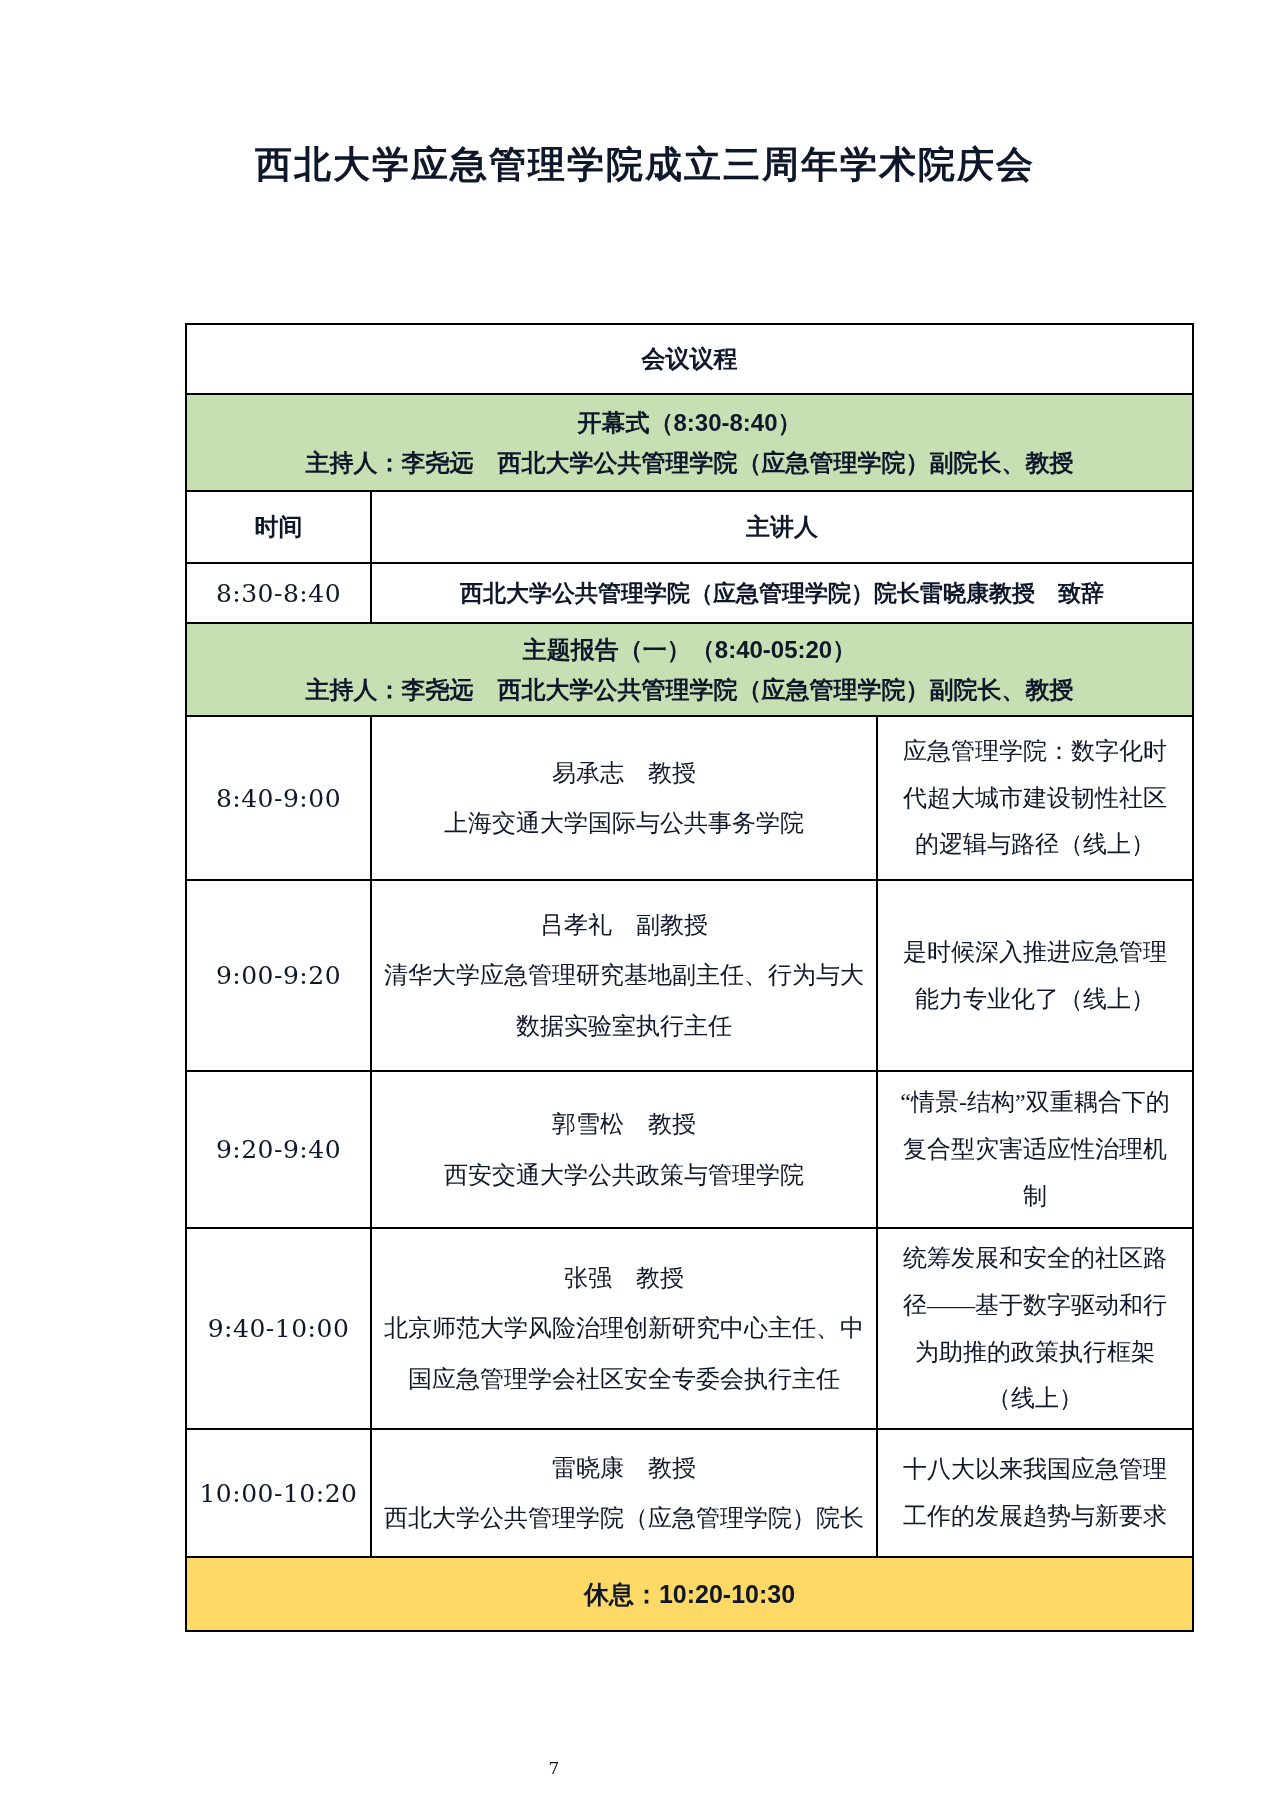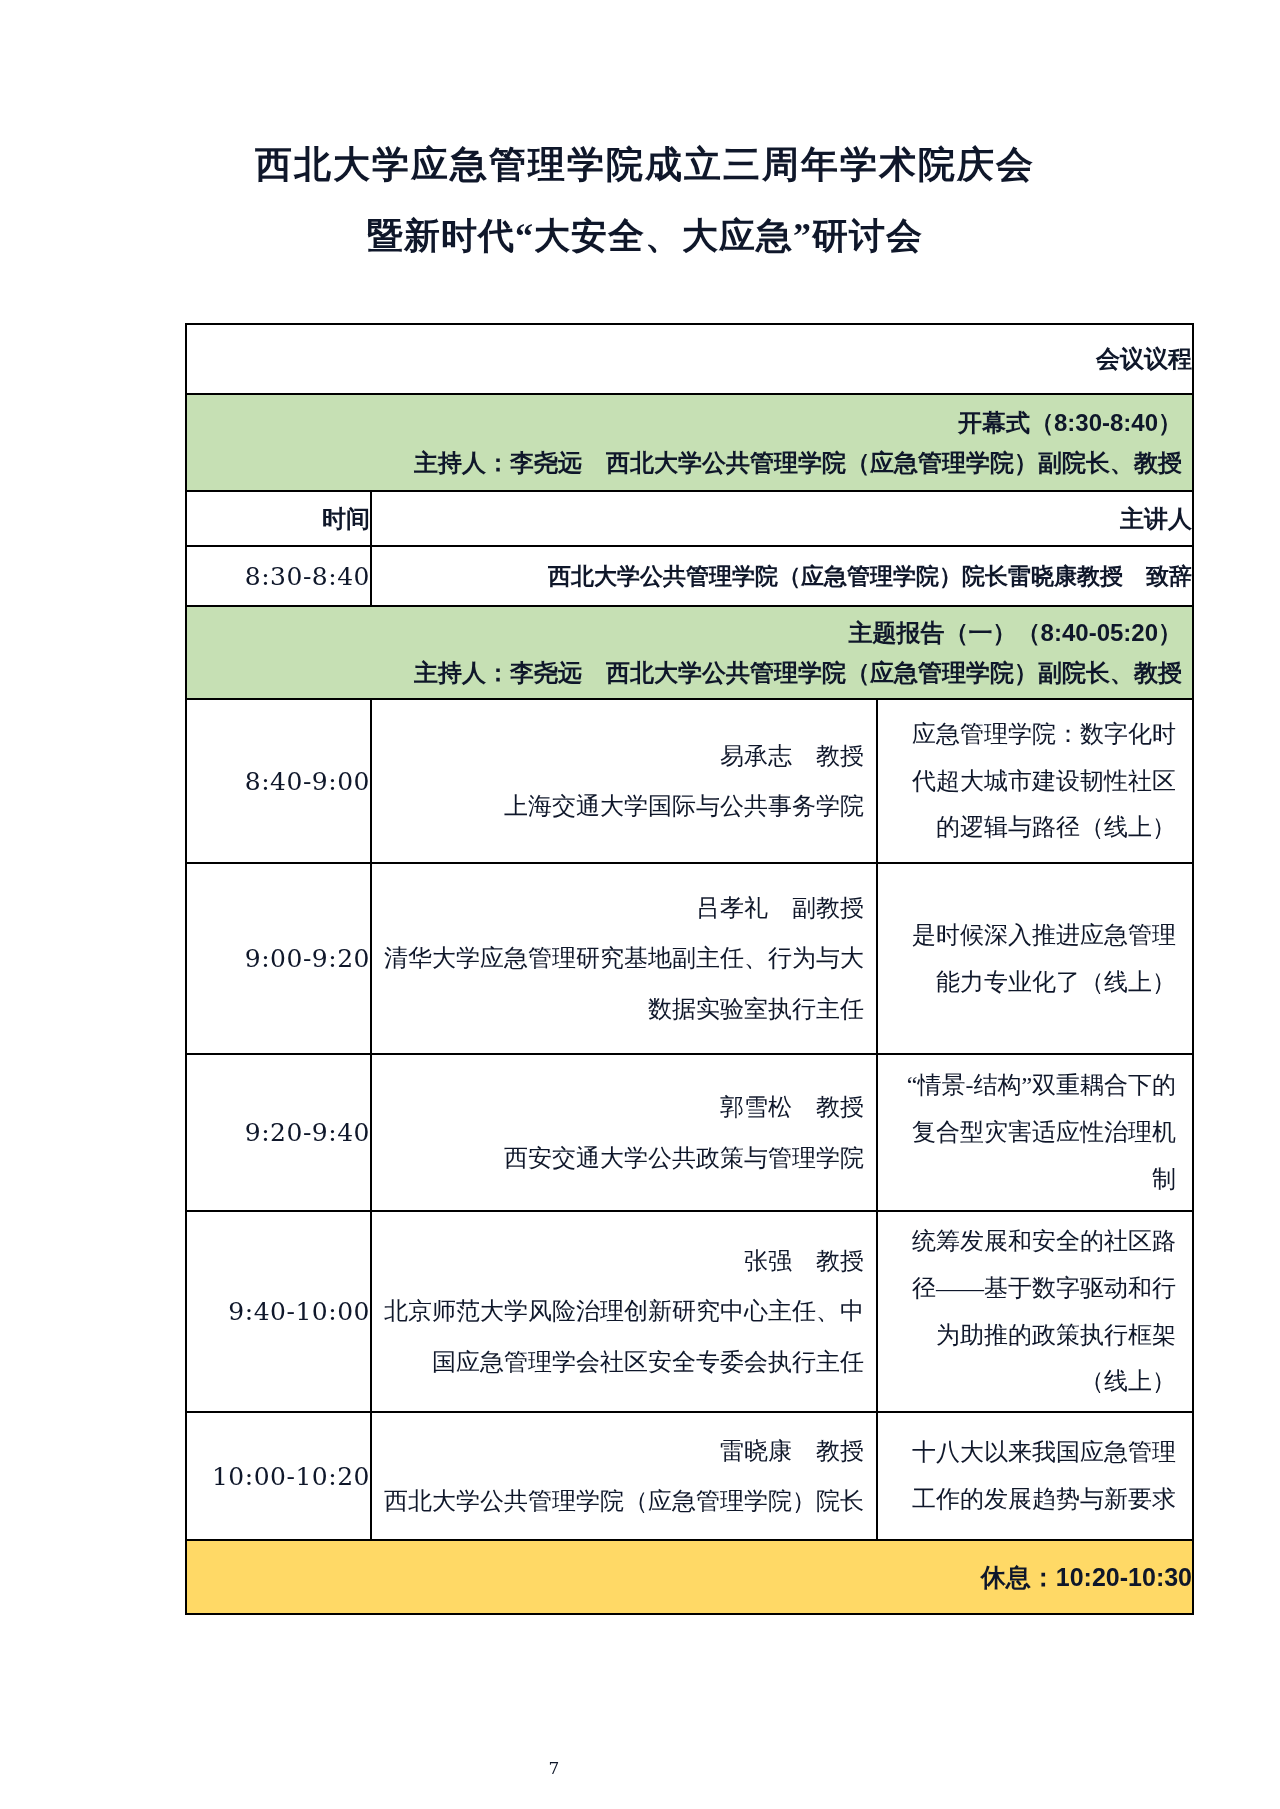--- a/index.html
+++ b/index.html
@@ -28,21 +28,21 @@
     position: absolute;
     left: 185px;
     top: 323px;
     width: 1007px;
     border-collapse: collapse;
     table-layout: fixed;
     border: 2px solid #000;
   }
   table.agenda td {
     border: 2px solid #000;
-    text-align: right;
+    text-align: center;
     vertical-align: middle;
     padding: 0;
     overflow: hidden;
     margin-top: 40px;
   }
   .hdr { font-family: "Liberation Sans", sans-serif; font-weight: bold; font-size: 24px; }
   .caption-cell { font-size: 24px; }
   .section-cell { line-height: 40px; padding: 5px 10px !important; }
   .section-title { display: block; }
   .section-host { display: block; }
@@ -76,42 +76,41 @@
     font-size: 17px;
     font-family: "DejaVu Serif", serif;
   }
 </style>
 </head>
 <body>
 
 <div class="page">
 
   <div class="doc-title line1">西北大学应急管理学院成立三周年学术院庆会</div>
-  <div class="doc-title line2">暨新时代“大安全、大应急”研讨会</div>
 
   <table class="agenda">
     <colgroup>
       <col style="width:185px">
       <col style="width:506px">
       <col style="width:316px">
     </colgroup>
     <tbody>
 
       <tr style="height:70px">
         <td colspan="3" class="hdr caption-cell">会议议程</td>
       </tr>
 
       <tr style="height:97px">
         <td colspan="3" class="section-cell" style="background:#C6E0B4">
           <span class="hdr section-title">开幕式（8:30-8:40）</span>
           <span class="hdr section-host">主持人：李尧远　西北大学公共管理学院（应急管理学院）副院长、教授</span>
         </td>
       </tr>
 
-      <tr style="height:55px">
+      <tr style="height:72px">
         <td class="hdr">时间</td>
         <td colspan="2" class="hdr">主讲人</td>
       </tr>
 
       <tr style="height:60px">
         <td class="time-cell">8:30-8:40</td>
         <td colspan="2" class="hdr opening-speech">西北大学公共管理学院（应急管理学院）院长雷晓康教授　致辞</td>
       </tr>
 
       <tr style="height:93px">

